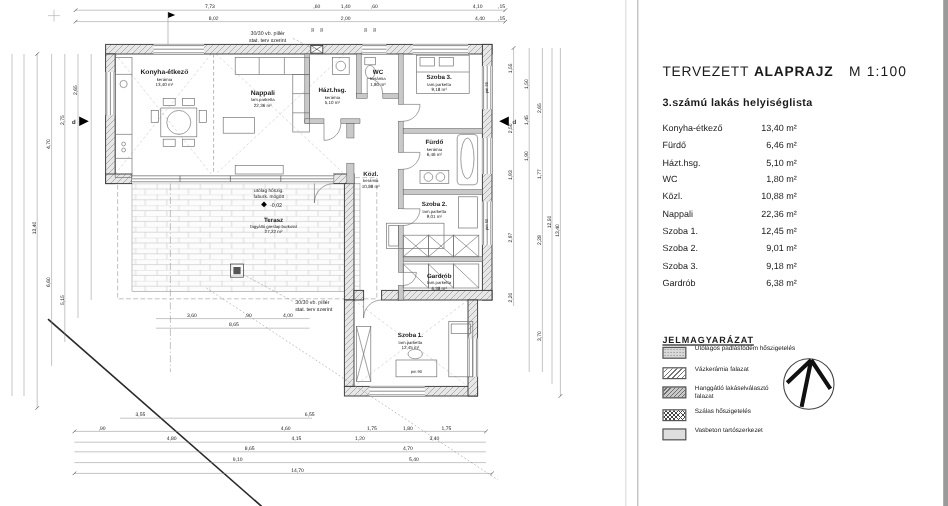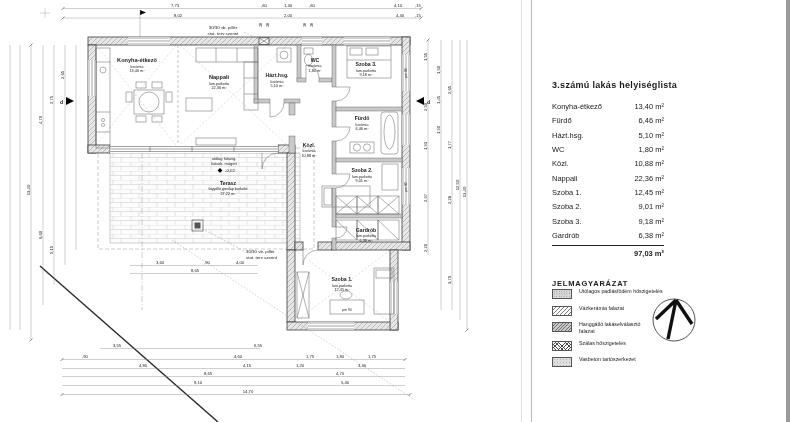--- a/index.html
+++ b/index.html
@@ -15,21 +15,21 @@
   .panel{position:absolute;left:532px;top:0;width:254px;height:422px;}
   .ptitle{position:absolute;left:20px;top:54px;font-size:11.5px;letter-spacing:.6px;white-space:nowrap;}
   .t-bold{font-weight:bold;margin-left:4px;}
   .t-scale{margin-left:13px;letter-spacing:1px;}
   .psub{position:absolute;left:20px;top:80px;font-size:9px;font-weight:bold;letter-spacing:.3px;text-align:right;}
   .rtable{position:absolute;left:20px;top:100px;width:112px;}
   .rrow{display:flex;justify-content:space-between;font-size:7.5px;line-height:14.35px;}
   .rtotal{border-top:1px solid #222;text-align:right;font-weight:bold;font-size:7.5px;
           padding-top:3px;margin-top:2px;}
   .legend{position:absolute;left:20px;top:279px;width:130px;}
-  .ltitle{font-size:7.5px;font-weight:bold;letter-spacing:.8px;margin-bottom:0;}
+  .ltitle{font-size:7.5px;font-weight:bold;letter-spacing:.8px;text-decoration:underline;margin-bottom:0;}
   .litem{display:flex;gap:7px;margin-bottom:5.5px;align-items:flex-start;}
   .swatch{width:18px;height:8px;border:1px solid #555;flex:none;margin-top:1px;}
   .llabel{font-size:5.3px;line-height:1.25;color:#222;white-space:pre-line;}
   .sw1{background-color:#d8d8d8;background-image:radial-gradient(#868686 .5px,transparent .7px);background-size:2.5px 2.5px;}
   .sw2{background-color:#fff;background-image:repeating-linear-gradient(135deg,rgba(0,0,0,0) 0 2px,#777 2px 2.8px);}
   .sw3{background-color:#c9c9c9;background-image:repeating-linear-gradient(135deg,rgba(0,0,0,0) 0 1.6px,#6d6d6d 1.6px 2.4px);}
   .sw4{background-color:#fff;background-image:repeating-linear-gradient(45deg,rgba(0,0,0,0) 0 1.8px,#444 1.8px 2.4px),repeating-linear-gradient(-45deg,rgba(0,0,0,0) 0 1.8px,#444 1.8px 2.4px);}
   .sw5{background-color:#dedede;background-image:radial-gradient(#b3b3b3 .4px,transparent .5px);background-size:3px 3px;}
   .compass{position:absolute;left:119px;top:297px;}
 </style>
@@ -409,20 +409,23 @@
         <text x="466" y="192" transform="rotate(-90 466 192)">13,40</text>
       </g>
     </g>
   </svg>
 
   <div class="frame-a"></div>
   <div class="frame-b"></div>
   <div class="frame-r"></div>
 
   <div class="panel">
+    <div class="ptitle">
+      <span>TERVEZETT</span><span class="t-bold">ALAPRAJZ</span><span class="t-scale">M 1:100</span>
+    </div>
     <div class="psub">3.számú lakás helyiséglista</div>
 
     <div class="rtable">
       <div class="rrow">
           <span>Konyha-étkező</span>
           <span>13,40 m²</span>
         </div>
       <div class="rrow">
           <span>Fürdő</span>
           <span>6,46 m²</span>
@@ -452,21 +455,20 @@
           <span>9,01 m²</span>
         </div>
       <div class="rrow">
           <span>Szoba 3.</span>
           <span>9,18 m²</span>
         </div>
       <div class="rrow">
           <span>Gardrób</span>
           <span>6,38 m²</span>
         </div>
-      <div class="rtotal">97,03 m²</div>
     </div>
 
     <div class="legend">
       <div class="ltitle">JELMAGYARÁZAT</div>
       <div class="litem">
         <div class="swatch sw1"></div>
         <div class="llabel">Utólagos padlásfödém hőszigetelés</div>
       </div>
       <div class="litem">
         <div class="swatch sw2"></div>

